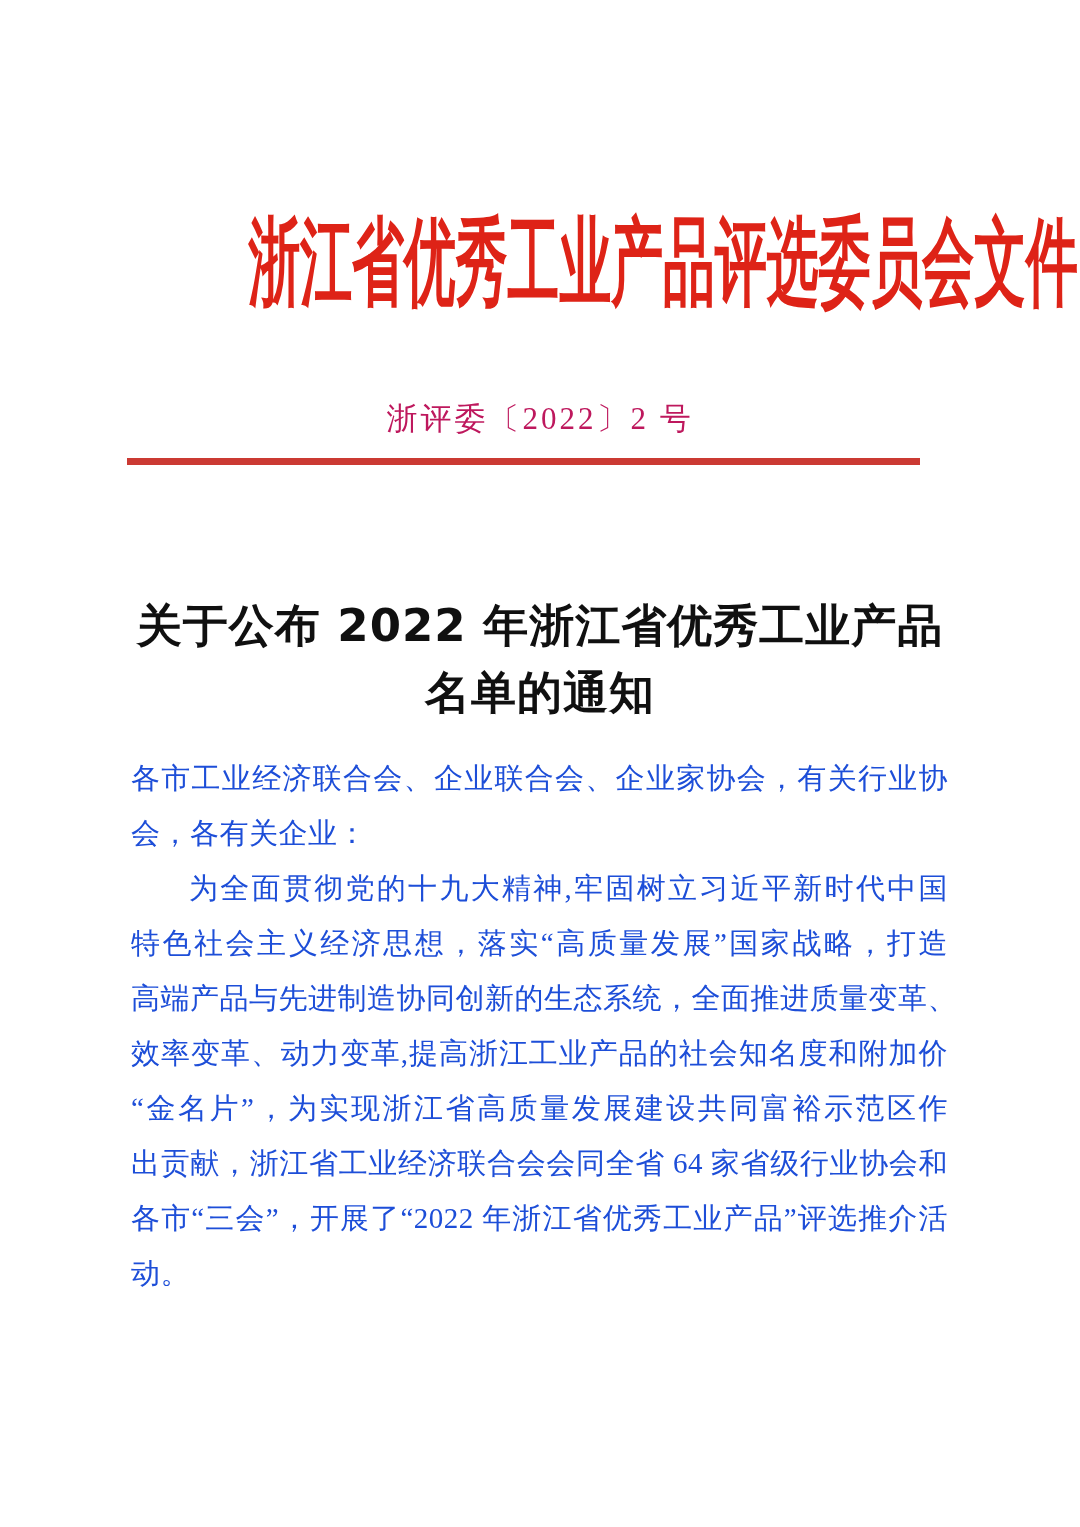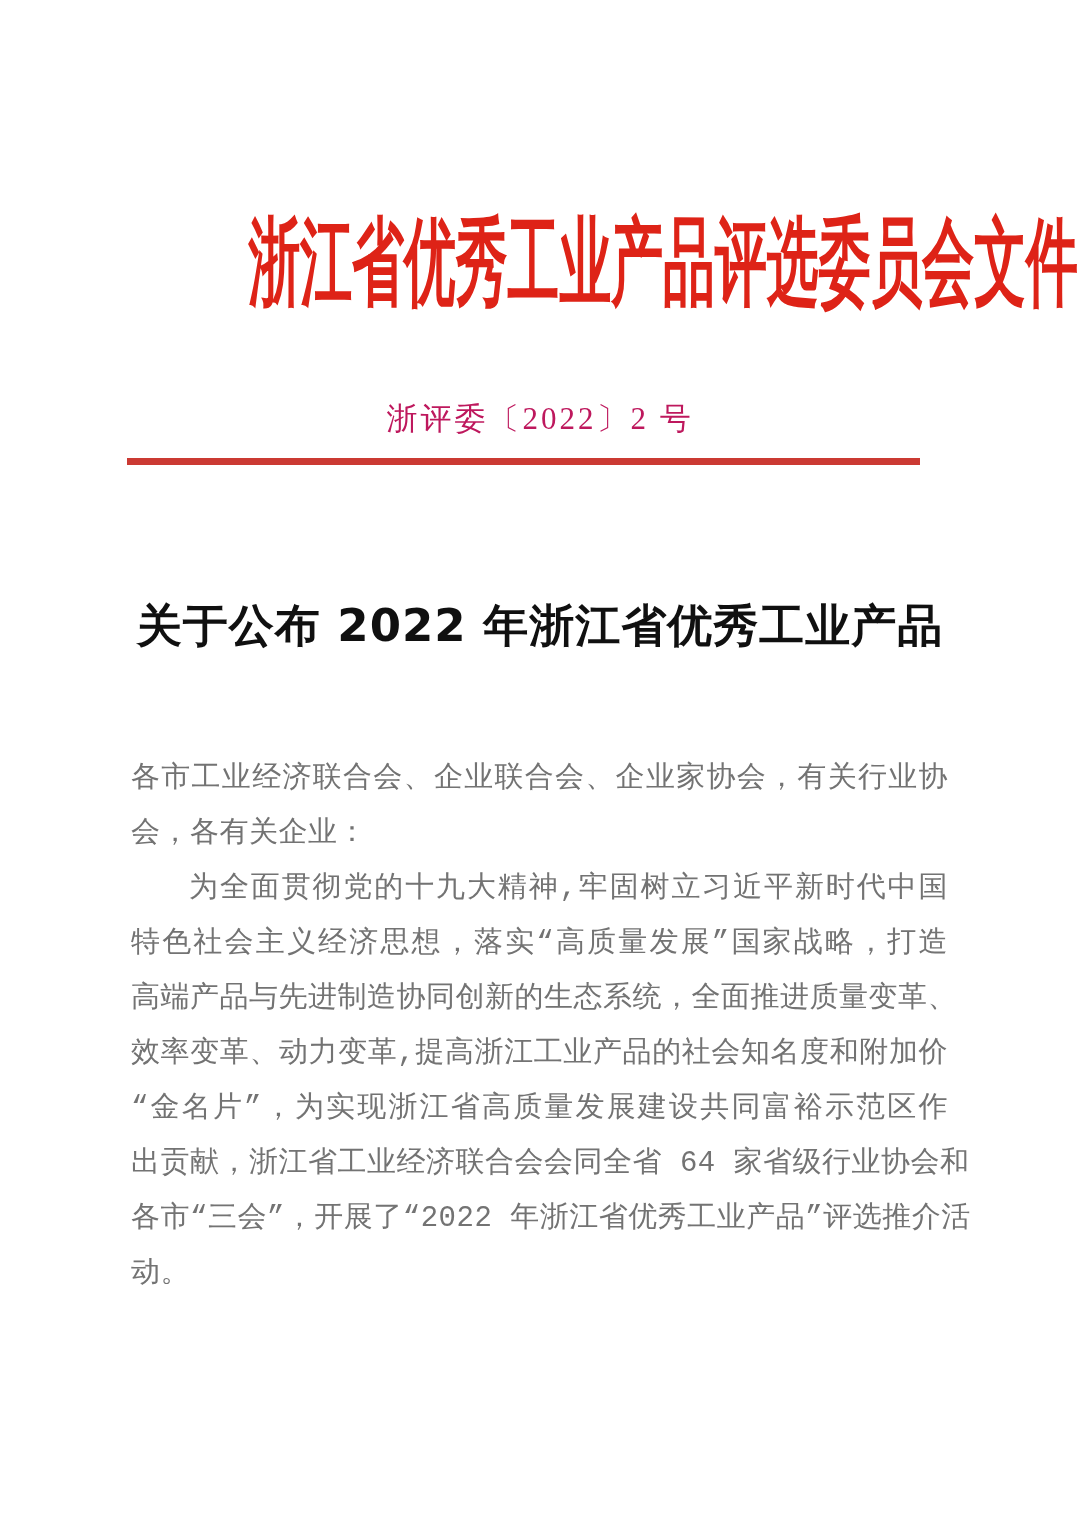--- a/index.html
+++ b/index.html
@@ -62,23 +62,23 @@
     color: #101010;
     font-size: 45px;
     line-height: 67px;
     letter-spacing: 1px;
   }
   .body-block {
     position: absolute;
     top: 751px;
     left: 131px;
     width: 817px;
-    font-family: Liberation Mono, monospace;
+    font-family: Liberation Serif, serif;
     font-size: 29px;
-    color: #737373;
+    color: #1d4ed8;
   }
   .body-line {
     line-height: 55px;
     height: 55px;
     white-space: nowrap;
     text-align: justify;
     text-align-last: justify;
     text-justify: inter-character;
     letter-spacing: 0.5px;
   }
@@ -106,20 +106,21 @@
 <div class="page">
 
   <div class="letterhead">浙江省优秀工业产品评选委员会文件</div>
 
   <div class="doc-number">浙评委〔2022〕2 号</div>
 
   <div class="red-rule"></div>
 
   <div class="notice-title">
     <div>关于公布 2022 年浙江省优秀工业产品</div>
+    <div>名单的通知</div>
   </div>
 
   <div class="body-block">
     <div class="body-line">各市工业经济联合会、企业联合会、企业家协会，有关行业协</div>
     <div class="body-line para-end">会，各有关企业：</div>
     <div class="body-line indent">为全面贯彻党的十九大精神,牢固树立习近平新时代中国</div>
     <div class="body-line">特色社会主义经济思想，落实“高质量发展”国家战略，打造</div>
     <div class="body-line">高端产品与先进制造协同创新的生态系统，全面推进质量变革、</div>
     <div class="body-line">效率变革、动力变革,提高浙江工业产品的社会知名度和附加价</div>
     <div class="body-line">“金名片”，为实现浙江省高质量发展建设共同富裕示范区作</div>

